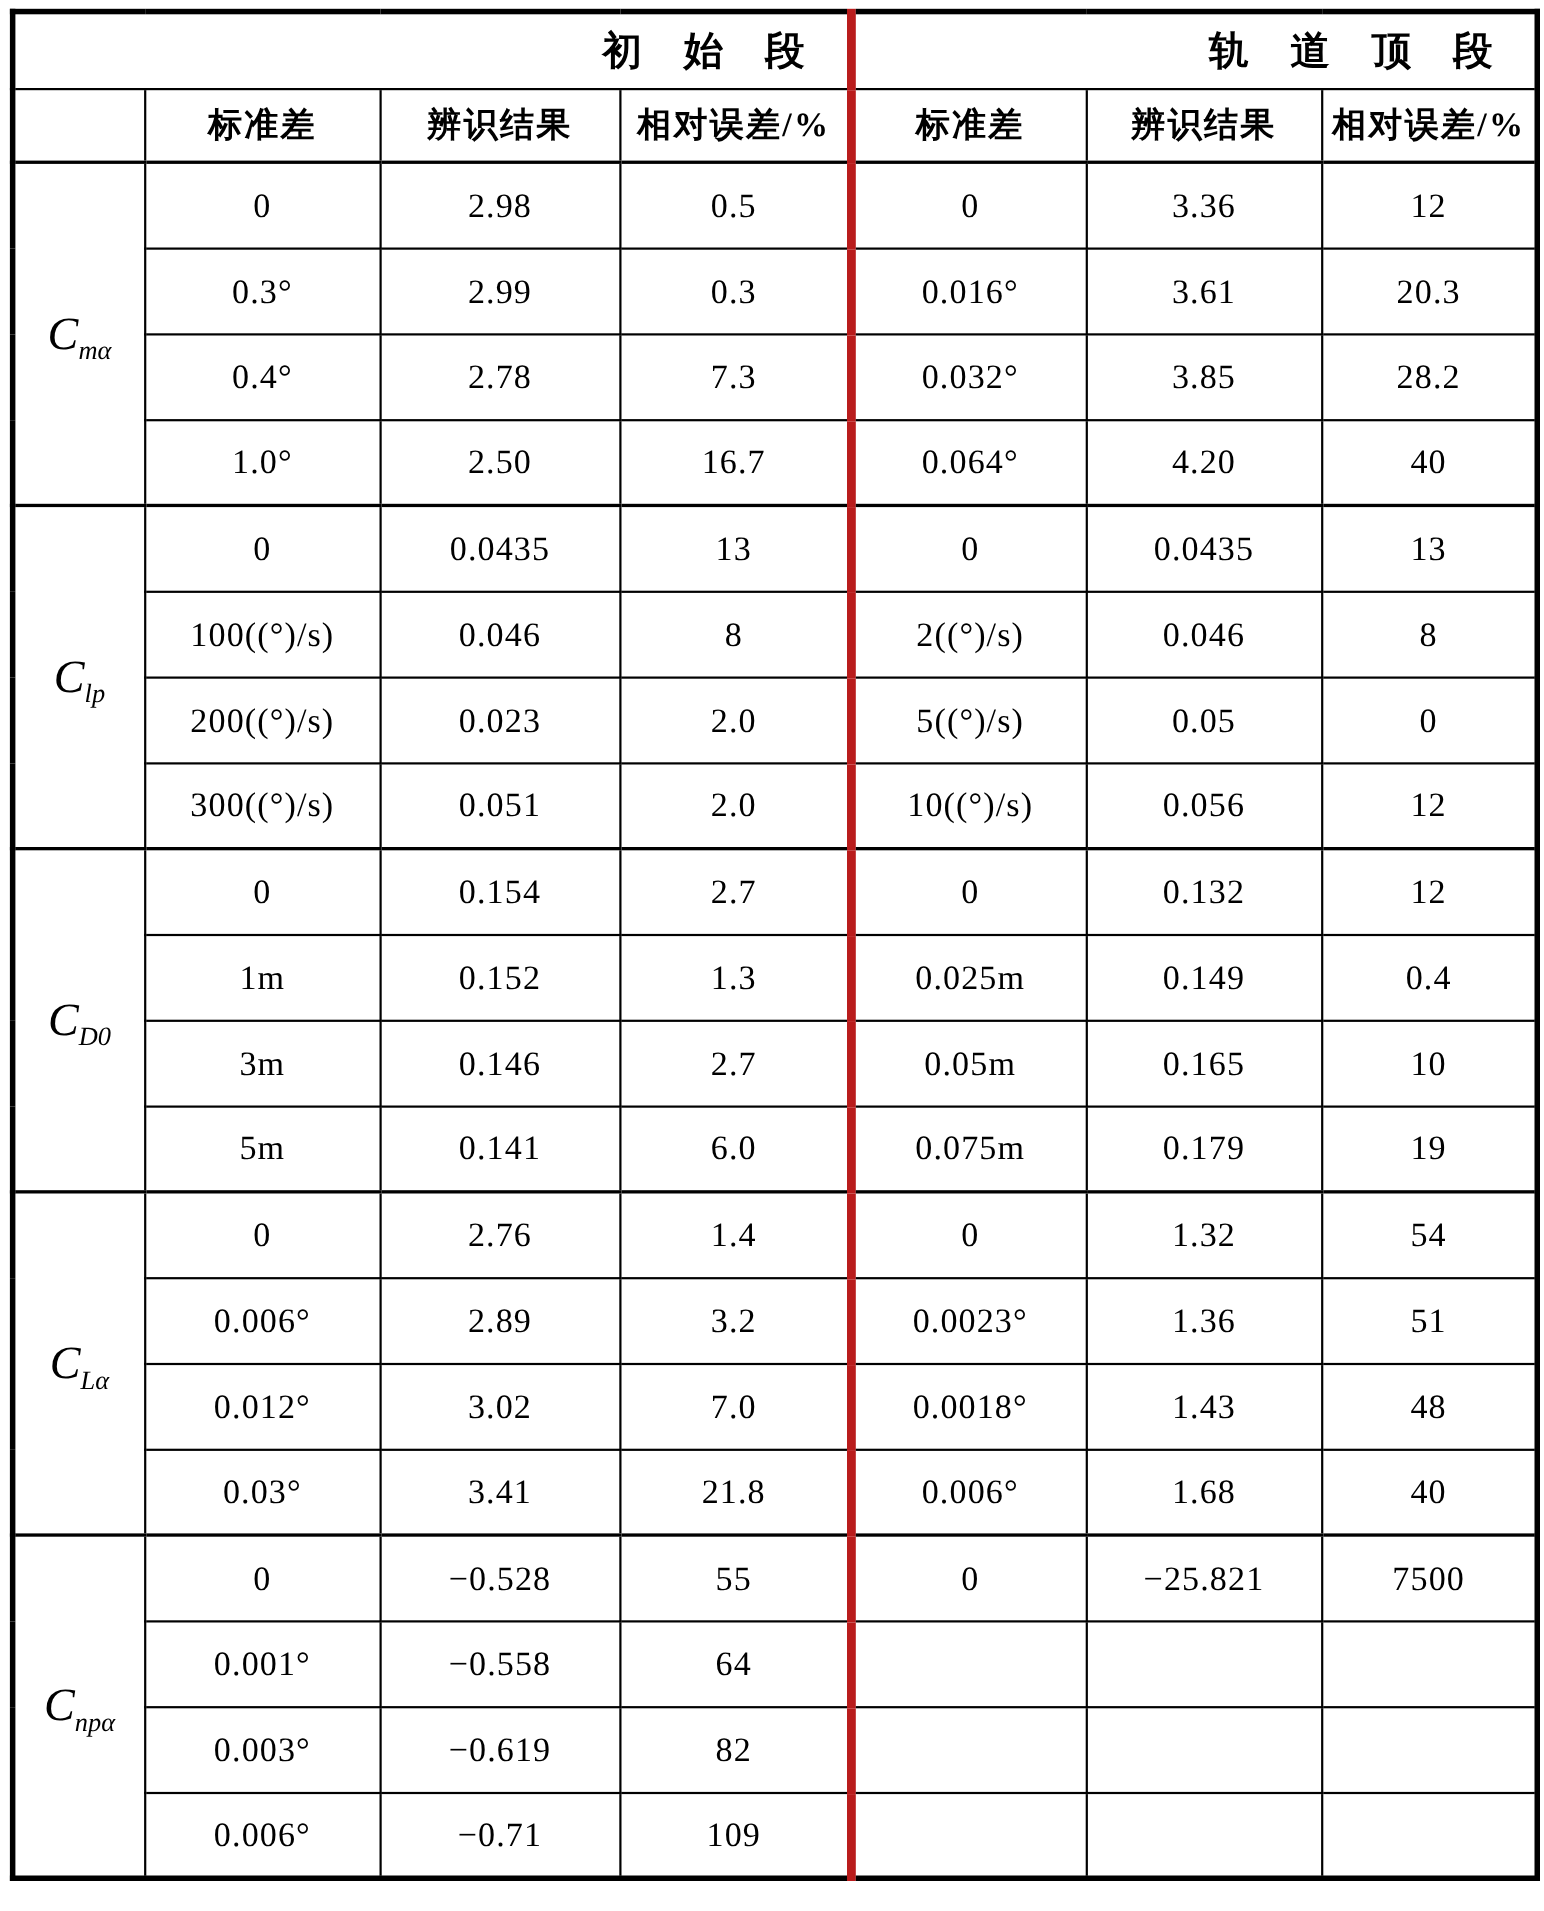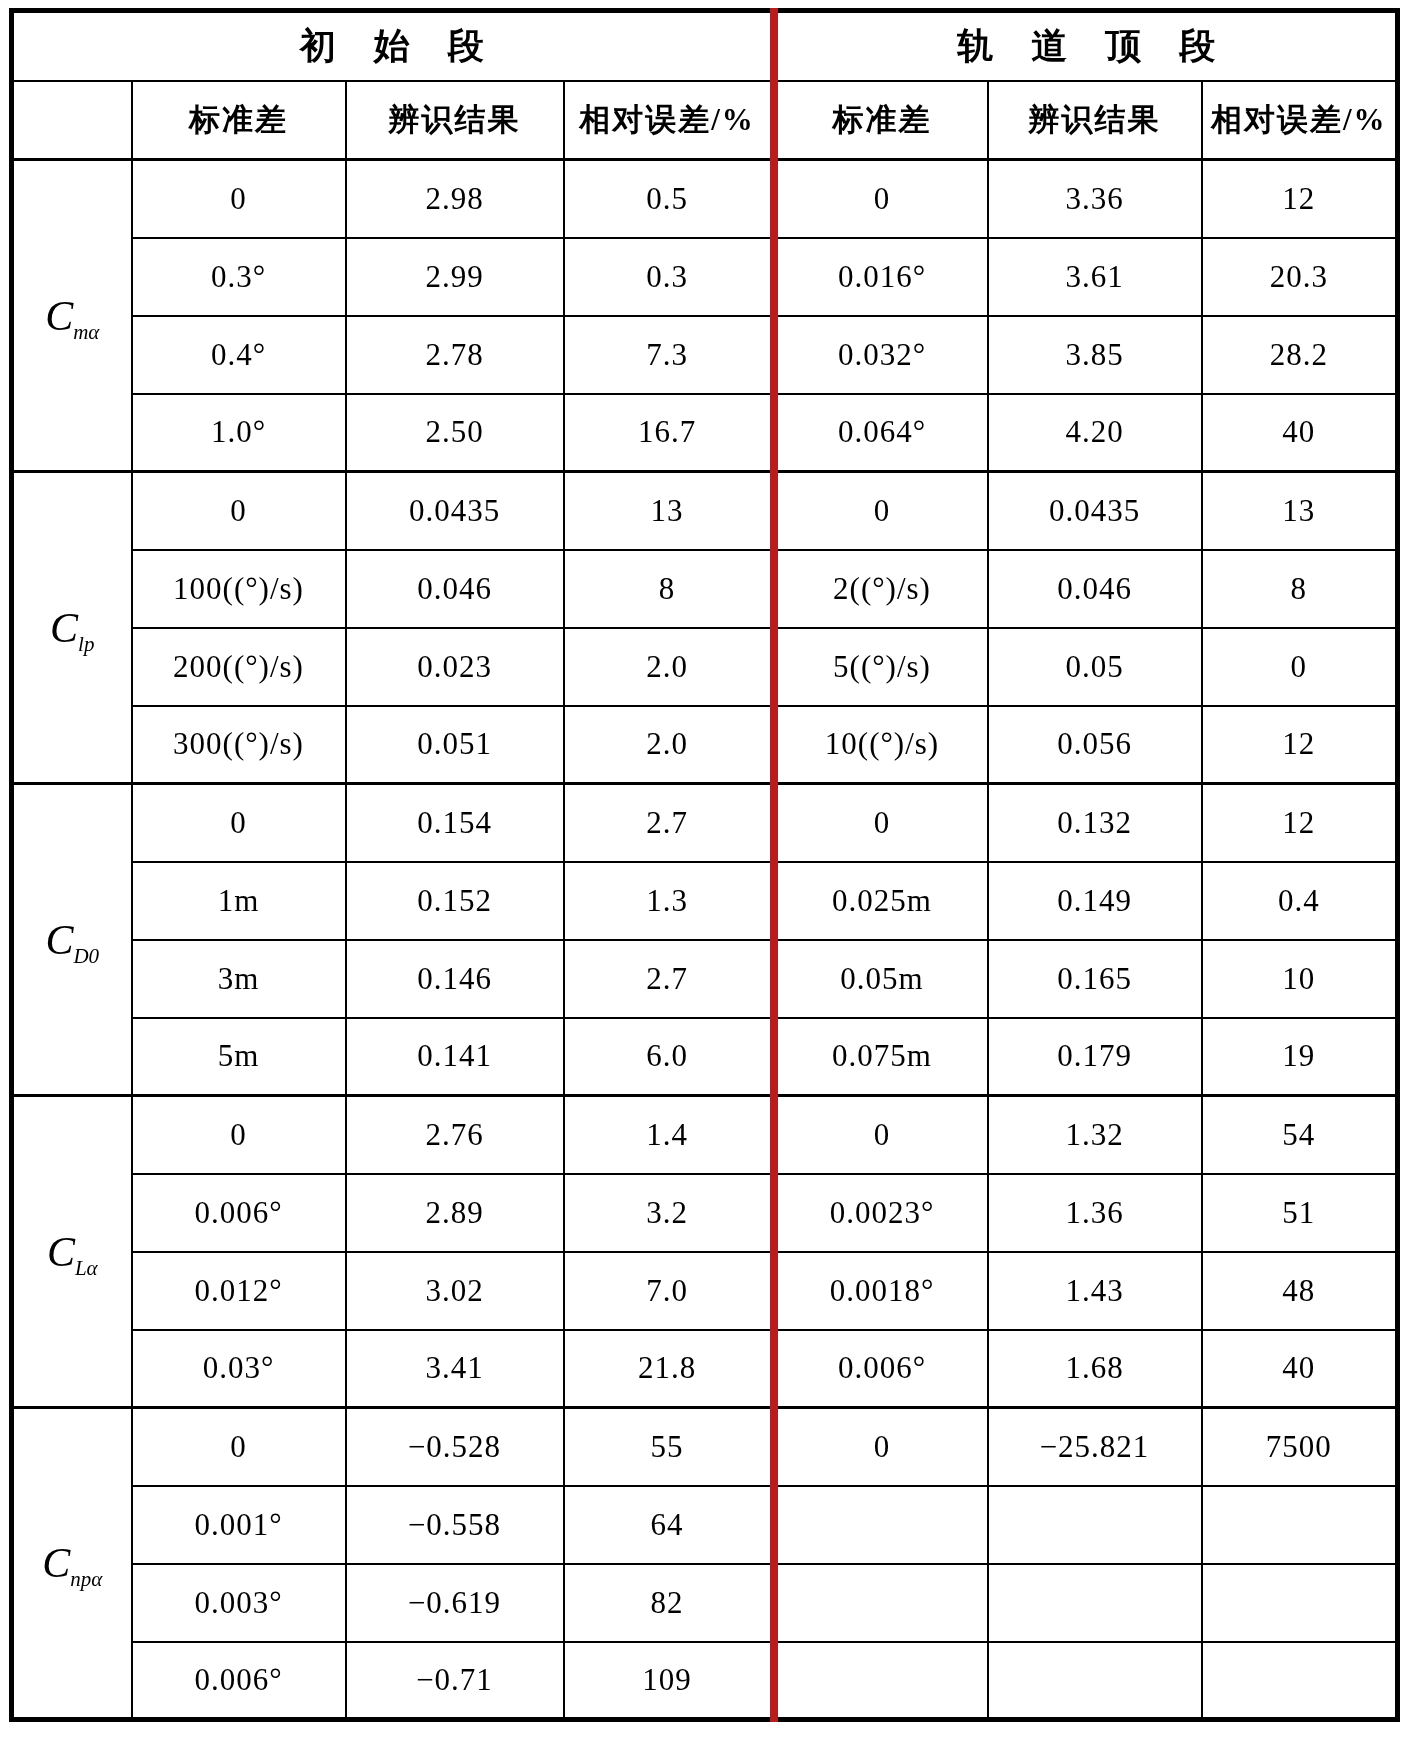--- a/index.html
+++ b/index.html
@@ -30,23 +30,24 @@
     overflow: hidden;
   }
   
   tr.secrow { height: 70px; }
   th.sec {
     font-size: 36px;
     font-weight: bold;
     letter-spacing: 38px;
     text-indent: 38px;
     font-family: "Liberation Serif", serif;
-  }
-  
-  tr.hdrrow { height: 79px; }
+    text-align: right;
+  }
+  
+  tr.hdrrow { height: 67px; }
   th.colhdr {
     font-size: 31px;
     font-weight: bold;
     letter-spacing: 2px;
   }
   
   tbody tr { height: 78px; }
   td.data {
     font-size: 31px;
     letter-spacing: 1px;
@@ -55,21 +56,21 @@
   
   td.lbl {
     font-size: 42px;
     font-style: italic;
   }
   td.lbl .cb {
     font-style: italic;
     font-family: "Liberation Serif", serif;
   }
   td.lbl sub {
-    font-size: 21px;
+    font-size: 24px;
     font-style: italic;
     letter-spacing: 0px;
     line-height: 0;
   }
   
   .midL { border-left: 8px solid #b91c1c; }
   
   tr.group-start > td { border-top: 3px solid #000; }
   thead { border-bottom: 3px solid #000; }
 </style>

